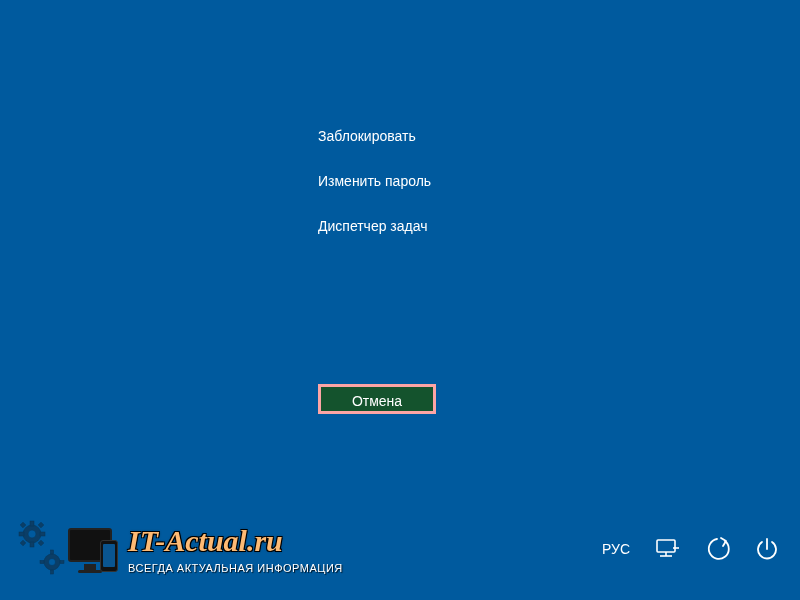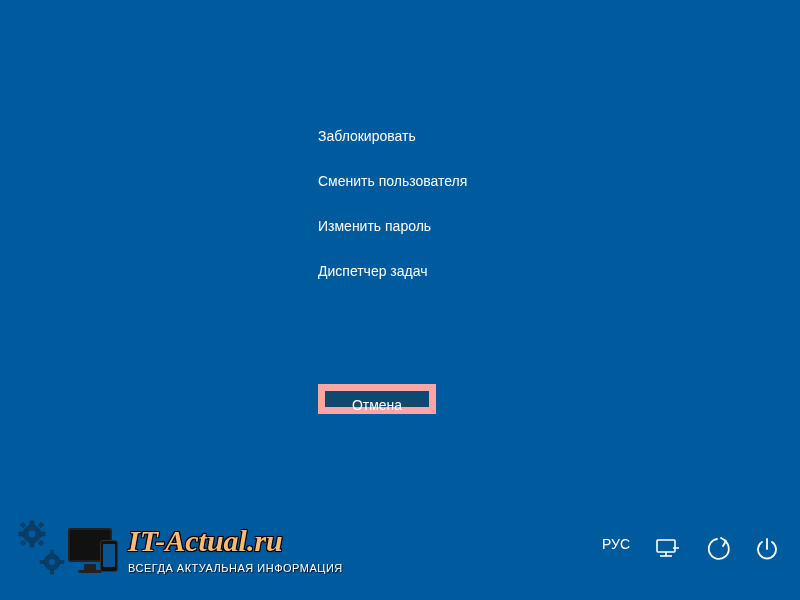--- a/index.html
+++ b/index.html
@@ -28,22 +28,22 @@
       margin-bottom: 29px;
       cursor: pointer;
       white-space: nowrap;
     }
     .cancel-button {
       position: absolute;
       left: 318px;
       top: 384px;
       width: 118px;
       height: 30px;
-      background: #0c4a6e;
-      border: 7px solid #fca5a5;
+      background: #14532d;
+      border: 3px solid #fca5a5;
       color: #ffffff;
       font-size: 14px;
       font-family: inherit;
       cursor: pointer;
       text-align: center;
       line-height: 28px;
     }
     .watermark {
       position: absolute;
       left: 18px;
@@ -132,40 +132,40 @@
       letter-spacing: 0.5px;
       color: #ffffff;
       text-shadow: 1px 1px 1px rgba(0,0,0,0.8);
       margin-top: 6px;
     }
     .bottom-right {
       position: absolute;
       right: 20px;
       bottom: 38px;
       display: flex;
+      align-items: center;
       gap: 24px;
     }
     .lang-indicator {
       font-size: 14px;
       color: #ffffff;
       cursor: pointer;
     }
     .icon-btn {
       cursor: pointer;
       display: flex;
       align-items: center;
       justify-content: center;
     }
   </style>
 </head>
 <body>
 
 <div class="menu-container">
   <div class="menu-item">Заблокировать</div>
-  <div class="menu-item">Сменить пользователя</div>
   <div class="menu-item">Изменить пароль</div>
   <div class="menu-item">Диспетчер задач</div>
 </div>
 
 <button class="cancel-button">Отмена</button>
 
 <div class="watermark">
   <div class="watermark-gear">
     <svg width="50" height="60" viewBox="0 0 50 60">
       <g fill="#0d3a5e" stroke="#0a2e4a" stroke-width="0.5">

